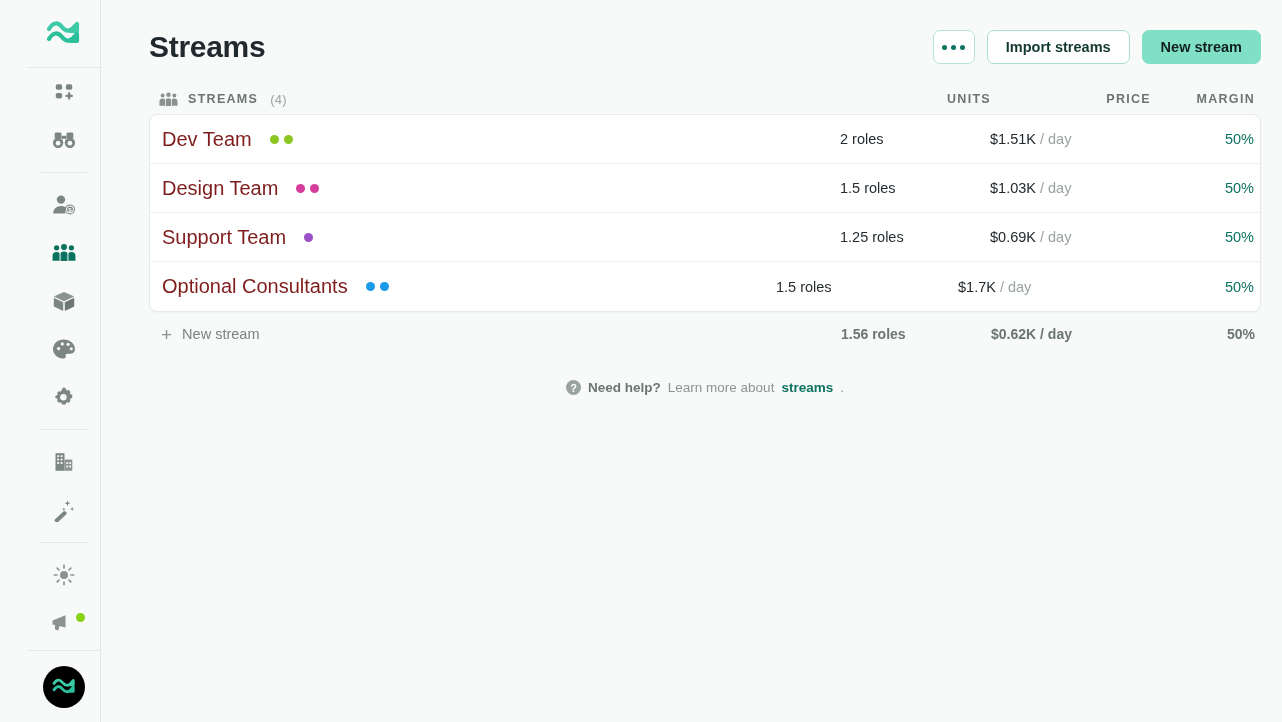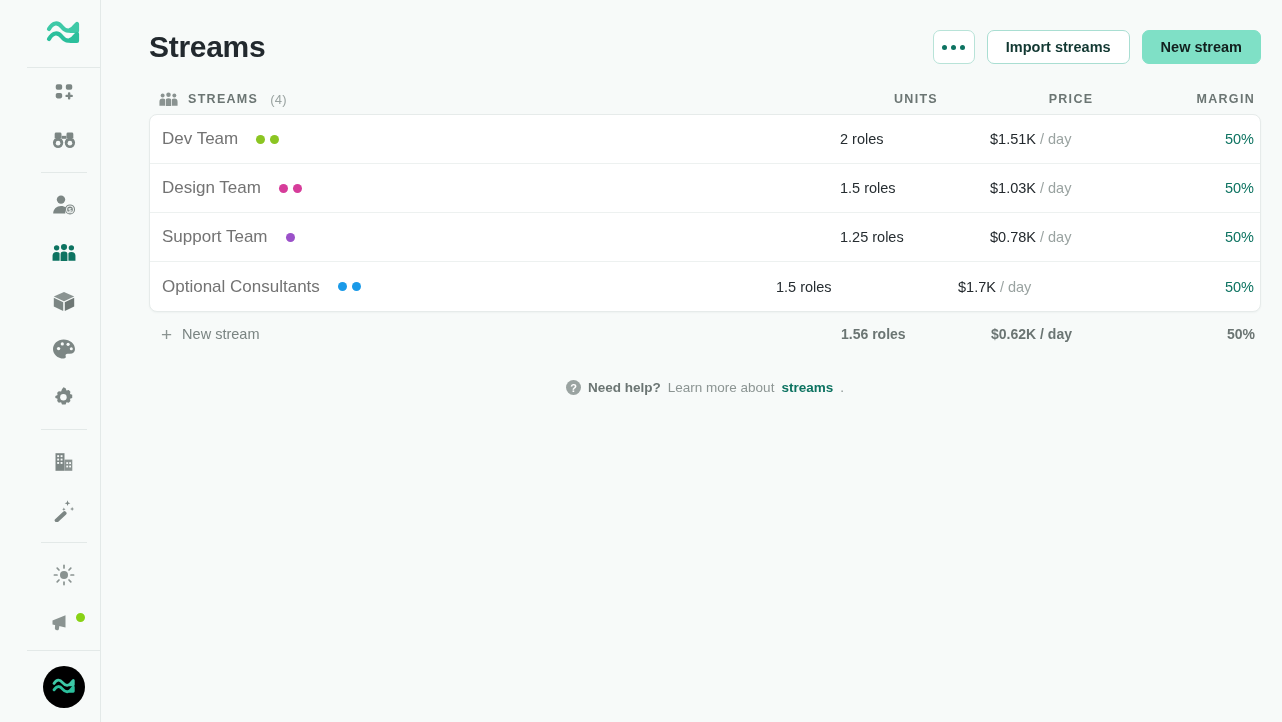--- a/index.html
+++ b/index.html
@@ -86,37 +86,37 @@
   }
   .th-left { display: flex; align-items: center; gap: 10px; flex: 1 1 auto; }
   .th-caps {
     font-size: 12.5px; font-weight: bold; color: #6b7573;
     letter-spacing: 1.3px;
   }
   .th-count { font-size: 13px; color: #9aa3a1; letter-spacing: 0.2px; margin-left: 2px;}
   .col-units  { width: 150px; flex: 0 0 150px; }
   .col-price  { width: 160px; flex: 0 0 160px; }
   .col-margin { width: 110px; flex: 0 0 110px; text-align: right; padding-right: 6px; }
-  .th-caps.col-units, .th-caps.col-price { text-align: center; }
+  .th-caps.col-units, .th-caps.col-price { text-align: right; }
 
   .table-card {
     background: #ffffff;
     border: 1px solid #e6ebea;
     border-radius: 8px;
     box-shadow: 0 1px 2px rgba(20,40,40,0.04);
     overflow: hidden;
   }
   .row {
     display: flex; align-items: center;
     height: 49px; padding-left: 12px;
     border-bottom: 1px solid #edf1f0;
     cursor: pointer;
   }
   .row:last-child { border-bottom: none; gap: 32px; }
-  .row-name { font-size: 17px; color: #737373; }
+  .row-name { font-size: 20px; color: #7f1d1d; }
   .row-left { display: flex; align-items: center; flex: 1 1 auto; gap: 18px; }
   .dots-group { display: flex; gap: 5px; align-items: center; }
   .dot { width: 9px; height: 9px; border-radius: 50%; display: block; }
   .cell { font-size: 14.5px; color: #262d31; }
   .price-main { font-weight: normal; color: #23292d; }
   .price-unit { color: #9aa3a1; font-weight: normal; }
   .margin-val { color: #0d7361; font-size: 14.5px; }
 
   
   .totals {
@@ -372,21 +372,21 @@
 
       <div class="row">
         <div class="row-left">
           <span class="row-name">Support Team</span>
           <span class="dots-group">
             <span class="dot" style="background:#9b51c9"></span>
           </span>
         </div>
         <div class="cell col-units">1.25 roles</div>
         <div class="cell col-price">
-          <span class="price-main">$0.78K</span>
+          <span class="price-main">$0.69K</span>
           <span class="price-unit">/ day</span>
         </div>
         <div class="col-margin">
           <span class="margin-val">50%</span>
         </div>
       </div>
 
       <div class="row">
         <div class="row-left">
           <span class="row-name">Optional Consultants</span>

